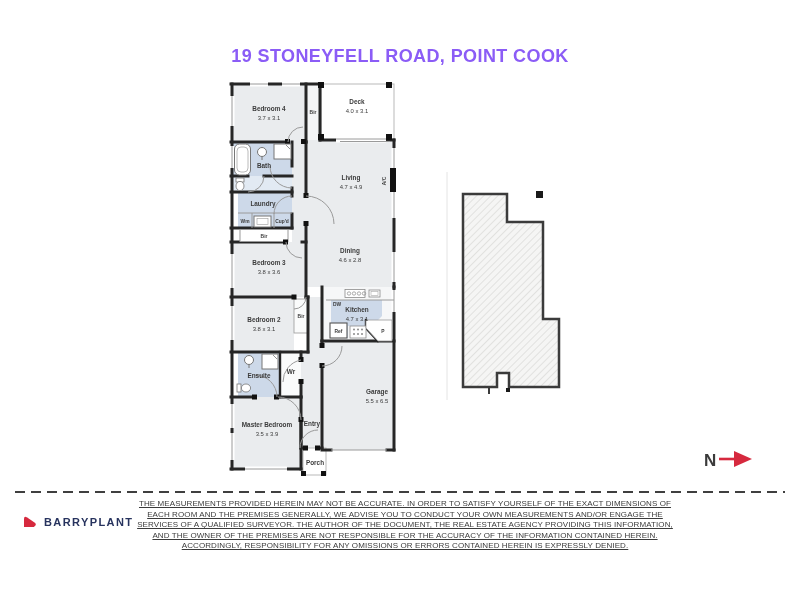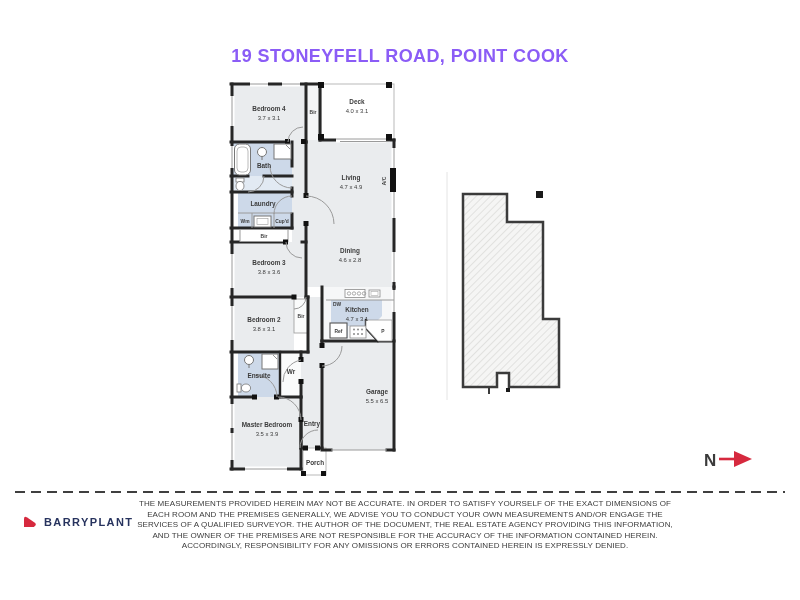--- a/index.html
+++ b/index.html
@@ -4,21 +4,21 @@
 <style>
   html,body{margin:0;padding:0;}
   body{width:800px;height:600px;background:#ffffff;position:relative;overflow:hidden;
        font-family:"Liberation Sans",sans-serif;}
   .page-title{position:absolute;top:46px;left:0;width:800px;text-align:center;
     font-size:18px;font-weight:700;letter-spacing:.4px;color:#8b5cf6;margin:0;}
   .plan-svg{position:absolute;left:0;top:0;width:800px;height:600px;}
   .sep{position:absolute;left:15px;top:491px;width:770px;height:2px;
     background:repeating-linear-gradient(90deg,#3f3f3f 0 10px,transparent 10px 16px);}
   .disclaimer{position:absolute;top:499px;left:135px;width:540px;text-align:center;
-    font-size:8px;line-height:1.32;color:#3b3b3b;letter-spacing:.1px;margin:0;}
+    font-size:8px;line-height:1.32;color:#3b3b3b;letter-spacing:.1px;margin:0;text-decoration:underline;}
   .logo{position:absolute;left:21px;top:513px;display:flex;align-items:center;gap:6px;}
   .logo-text{font-size:11px;font-weight:700;letter-spacing:1.4px;color:#27335e;}
   svg text{font-family:"Liberation Sans",sans-serif;fill:#3b3b3b;}
   .rname{font-size:6.4px;font-weight:700;}
   .rdim{font-size:5.9px;font-weight:400;}
   .fx{font-size:4.9px;font-weight:700;}
 </style>
 </head>
 <body>
 

